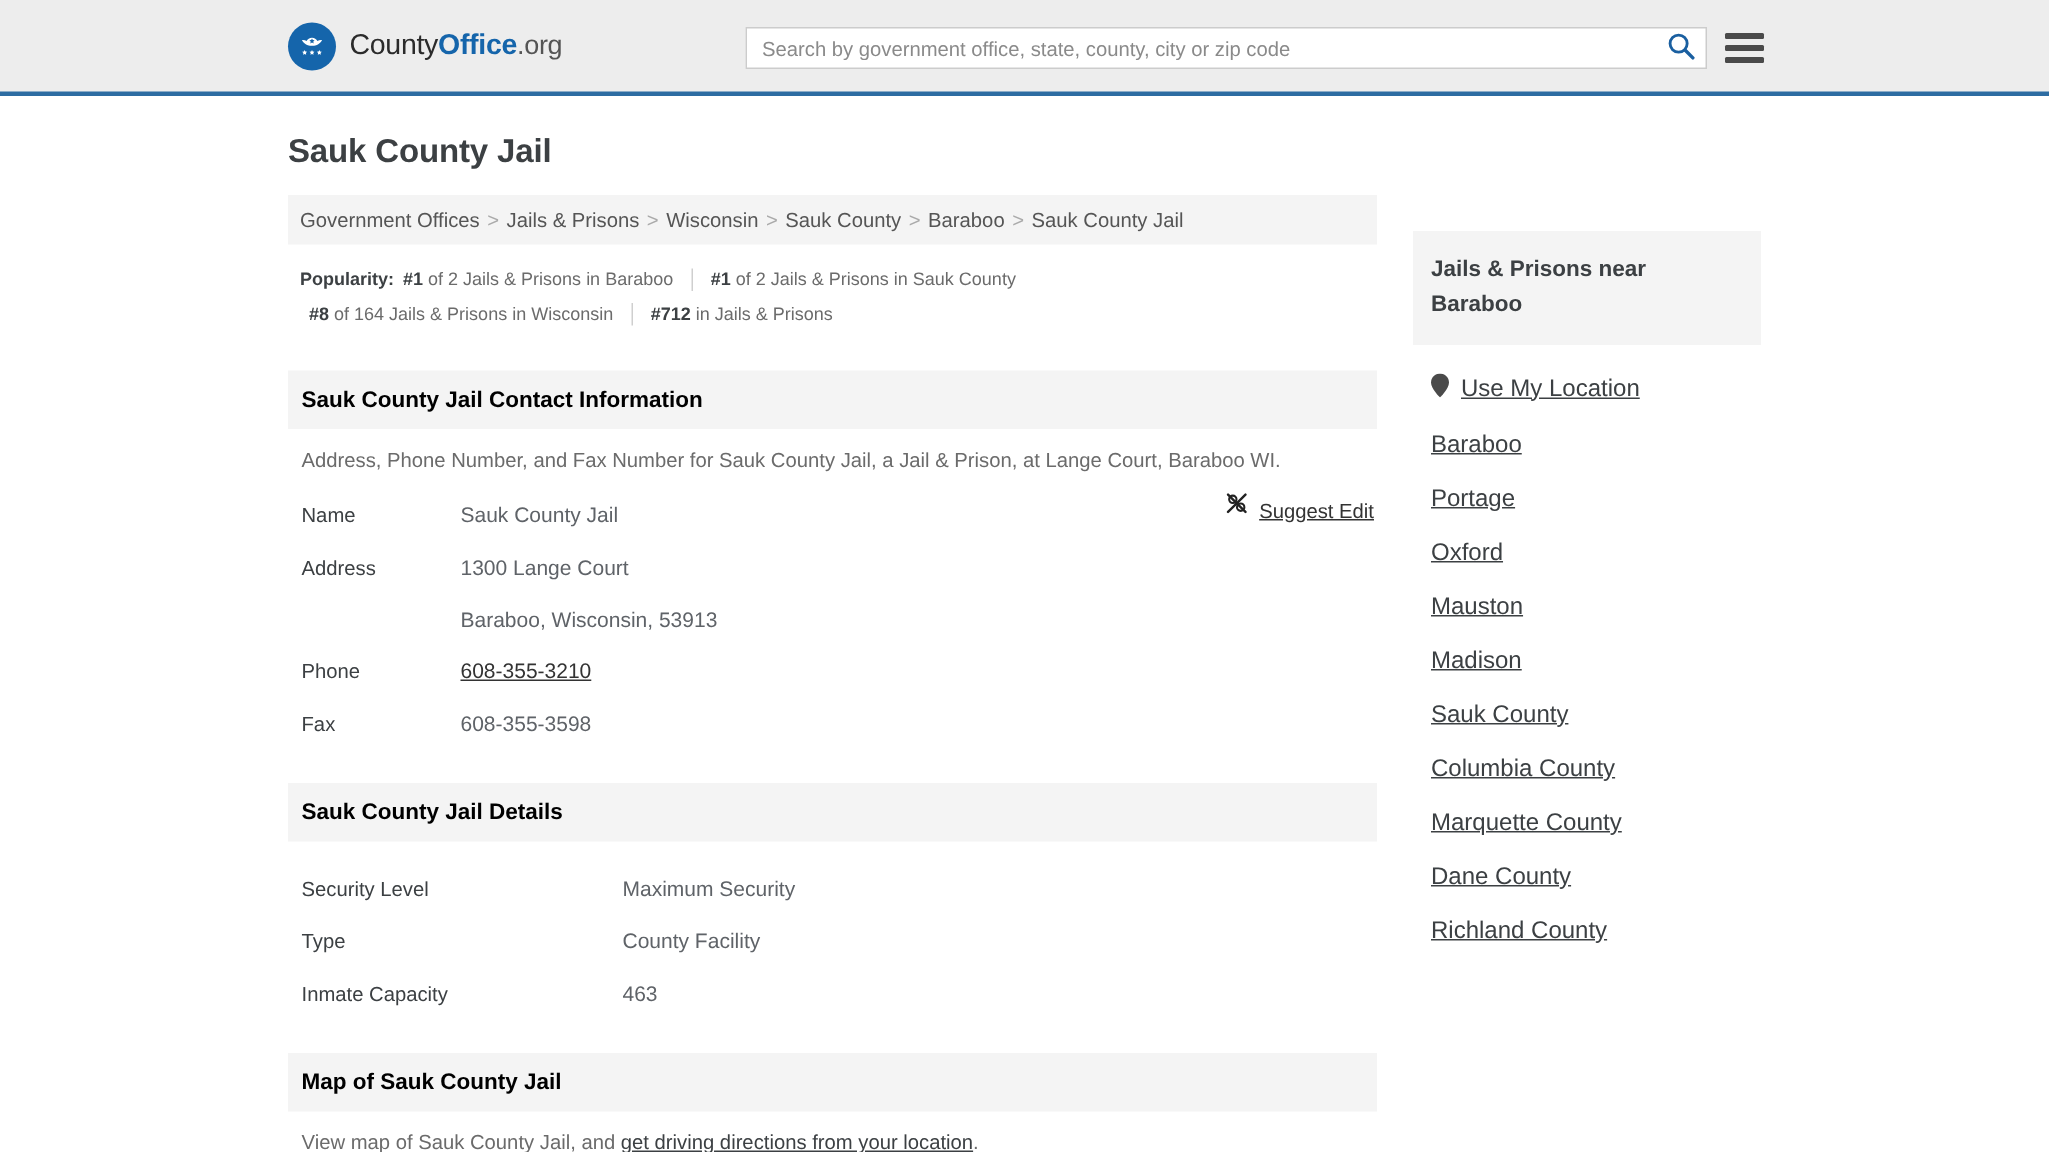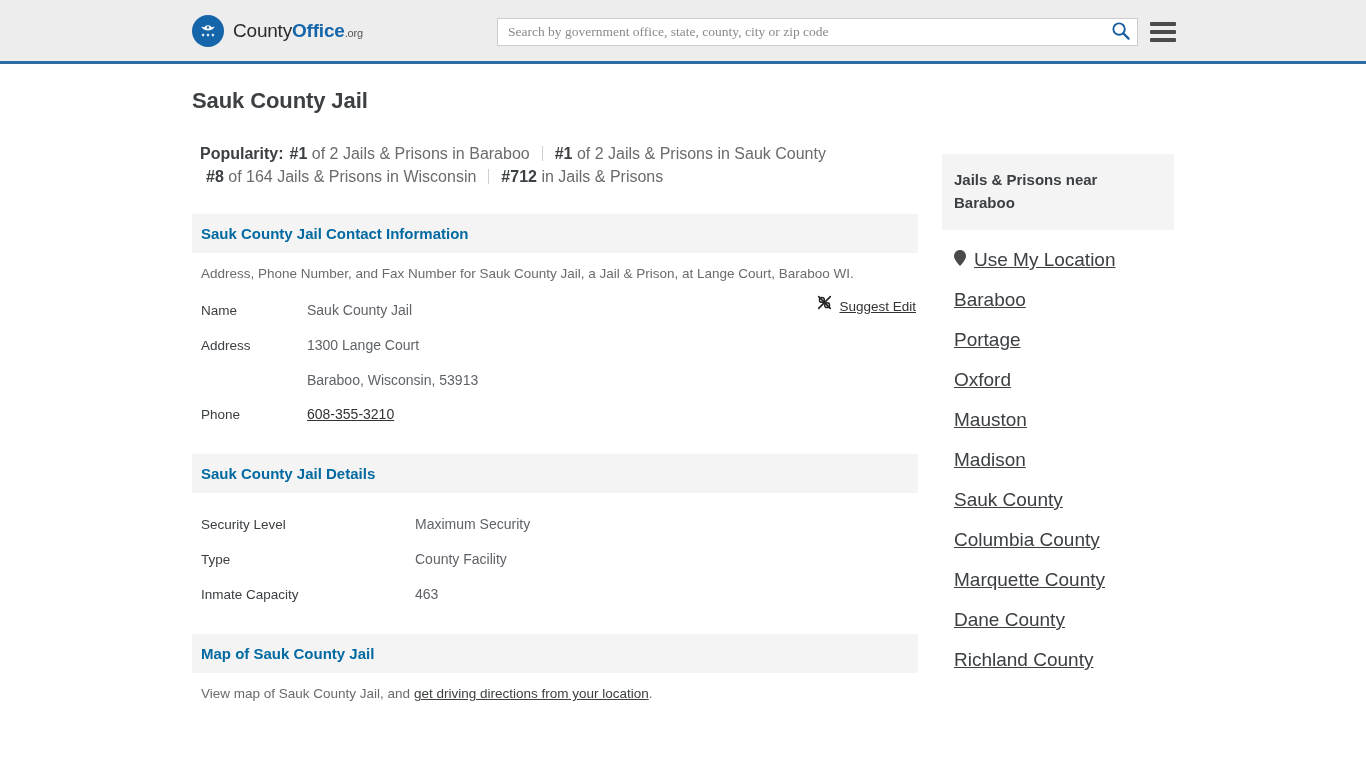--- a/index.html
+++ b/index.html
@@ -40,39 +40,39 @@
   }
   .logo-mark svg { display: block; }
   .logo-text {
     margin-left: 9px;
     font-size: 19px;
     color: #2b2b2b;
     letter-spacing: -0.2px;
     white-space: nowrap;
   }
   .logo-text .b { color: #1565ab; font-weight: bold; }
-  .logo-text .dot { color: #555; font-size: 11px; }
+  .logo-text .dot { color: #555; font-size: 18px; }
 
   .search-wrap {
     position: absolute;
     left: 497px;
     top: 18px;
     width: 641px;
     height: 28px;
     background: #ffffff;
     border: 1px solid #ccc;
     display: flex;
     align-items: center;
   }
   .search-input {
     flex: 1;
     border: none;
     outline: none;
     background: transparent;
-    font-family: Liberation Serif, serif;
+    font-family: Liberation Sans, sans-serif;
     font-size: 13.5px;
     color: #333;
     padding: 0 8px 0 10px;
     height: 100%;
   }
   .search-input::placeholder { color: #8a8a8a; }
   .search-btn {
     width: 34px; height: 100%;
     border: none; background: transparent;
     cursor: pointer;
@@ -131,21 +131,21 @@
     color: #555;
     text-decoration: none;
     cursor: pointer;
   }
   .breadcrumb .sep { color: #aaa; margin: 0 5px; }
   .breadcrumb .current { color: #555; }
 
   
   .popularity {
     padding: 12px 8px 4px 8px;
-    font-size: 16px;
+    font-size: 12px;
     color: #6b6b6b;
     line-height: 23px;
   }
   .popularity .lbl { font-weight: bold; color: #3c4043; margin-right: 6px; }
   .popularity .rank { font-weight: bold; color: #3c4043; }
   .pop-item { white-space: nowrap; }
   .pop-line { display: flex; align-items: center; }
   .pop-divider {
     display: inline-block;
     width: 1px;
@@ -154,21 +154,21 @@
     margin: 0 12px;
     vertical-align: middle;
   }
 
   
   .section-header {
     background: #f4f4f4;
     padding: 11px 9px;
     font-size: 15px;
     font-weight: bold;
-    color: #0369a1;
+    color: #000000;
     margin-top: 22px;
   }
   .section-desc {
     padding: 13px 9px 8px 9px;
     font-size: 13.5px;
     color: #6b6b6b;
   }
   .section-desc a {
     color: #3c4043;
     cursor: pointer;
@@ -223,21 +223,21 @@
     color: #3c4043;
     line-height: 23px;
     margin-top: 24px;
   }
   .side-list { padding: 10px 12px 0 12px; }
   .side-item {
     display: flex;
     align-items: center;
     gap: 8px;
     padding: 9px 0;
-    font-size: 19px;
+    font-size: 16px;
   }
   .side-item a {
     color: #3c4043;
     text-decoration: underline;
     cursor: pointer;
   }
   .pin-icon { flex: none; display: block; }
 </style>
 </head>
 <body>
@@ -276,20 +276,23 @@
   </div>
 </div>
 
 <div class="page">
   <h1 class="page-title">Sauk County Jail</h1>
 
   <div class="content-row">
 
     <div class="main-col">
 
+      <nav class="breadcrumb">
+        <a href="#">Government Offices</a><span class="sep">&gt;</span><a href="#">Jails &amp; Prisons</a><span class="sep">&gt;</span><a href="#">Wisconsin</a><span class="sep">&gt;</span><a href="#">Sauk County</a><span class="sep">&gt;</span><a href="#">Baraboo</a><span class="sep">&gt;</span><span class="current">Sauk County Jail</span>
+      </nav>
 
       <div class="popularity">
         <div class="pop-line">
           <span class="lbl">Popularity:</span>
           <span class="pop-item"><span class="rank">#1</span> <span>of 2 Jails &amp; Prisons in Baraboo</span></span>
           <span class="pop-divider"></span>
           <span class="pop-item"><span class="rank">#1</span> <span>of 2 Jails &amp; Prisons in Sauk County</span></span>
         </div>
         <div class="pop-line" style="padding-left:6px;">
           <span class="pop-item"><span class="rank">#8</span> <span>of 164 Jails &amp; Prisons in Wisconsin</span></span>
@@ -323,20 +326,24 @@
           <div class="field-value">1300 Lange Court</div>
         </div>
         <div class="field-row">
           <div class="field-label"></div>
           <div class="field-value">Baraboo, Wisconsin, 53913</div>
         </div>
         <div class="field-row">
           <div class="field-label">Phone</div>
           <div class="field-value"><a href="#">608-355-3210</a></div>
         </div>
+        <div class="field-row">
+          <div class="field-label">Fax</div>
+          <div class="field-value">608-355-3598</div>
+        </div>
       </div>
 
       <div class="section-header">Sauk County Jail Details</div>
       <div class="field-table details" style="padding-top:14px;">
         <div class="field-row">
           <div class="field-label">Security Level</div>
           <div class="field-value">Maximum Security</div>
         </div>
         <div class="field-row">
           <div class="field-label">Type</div>

